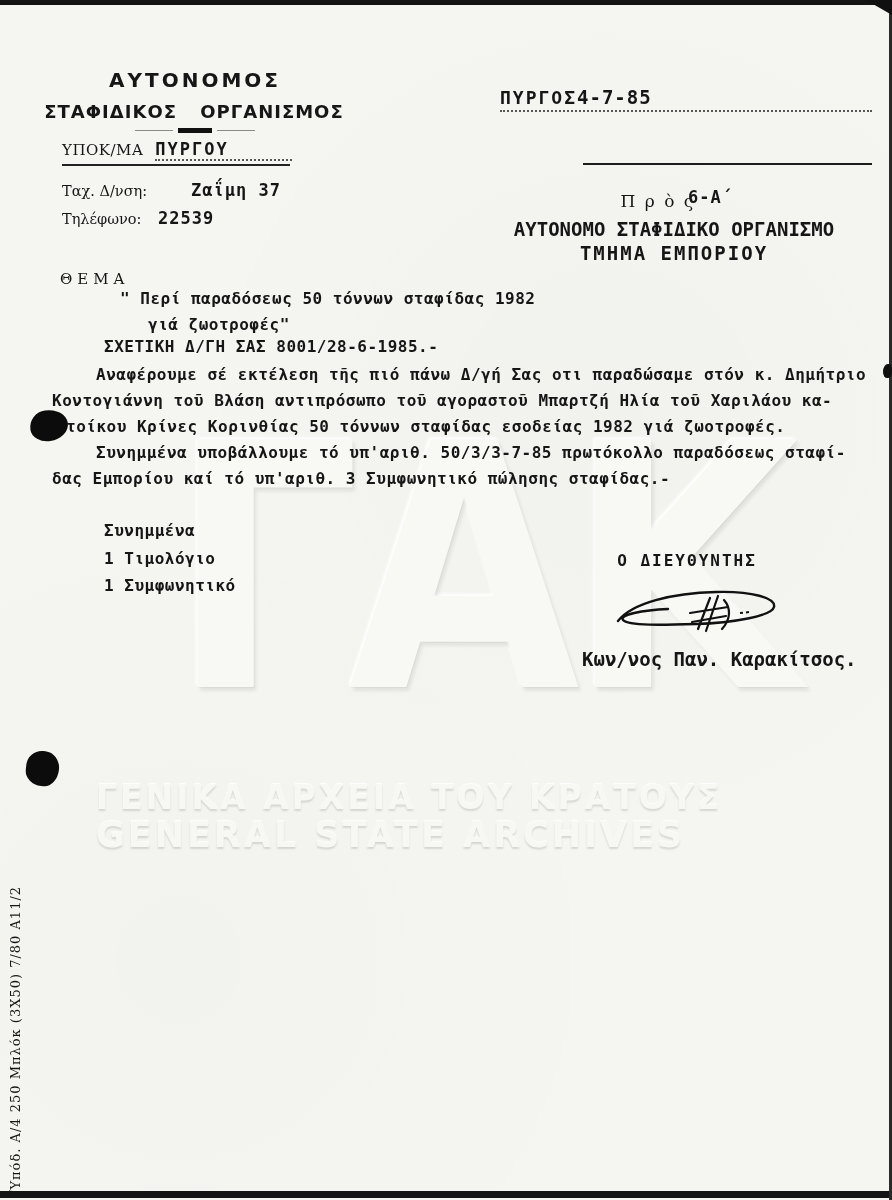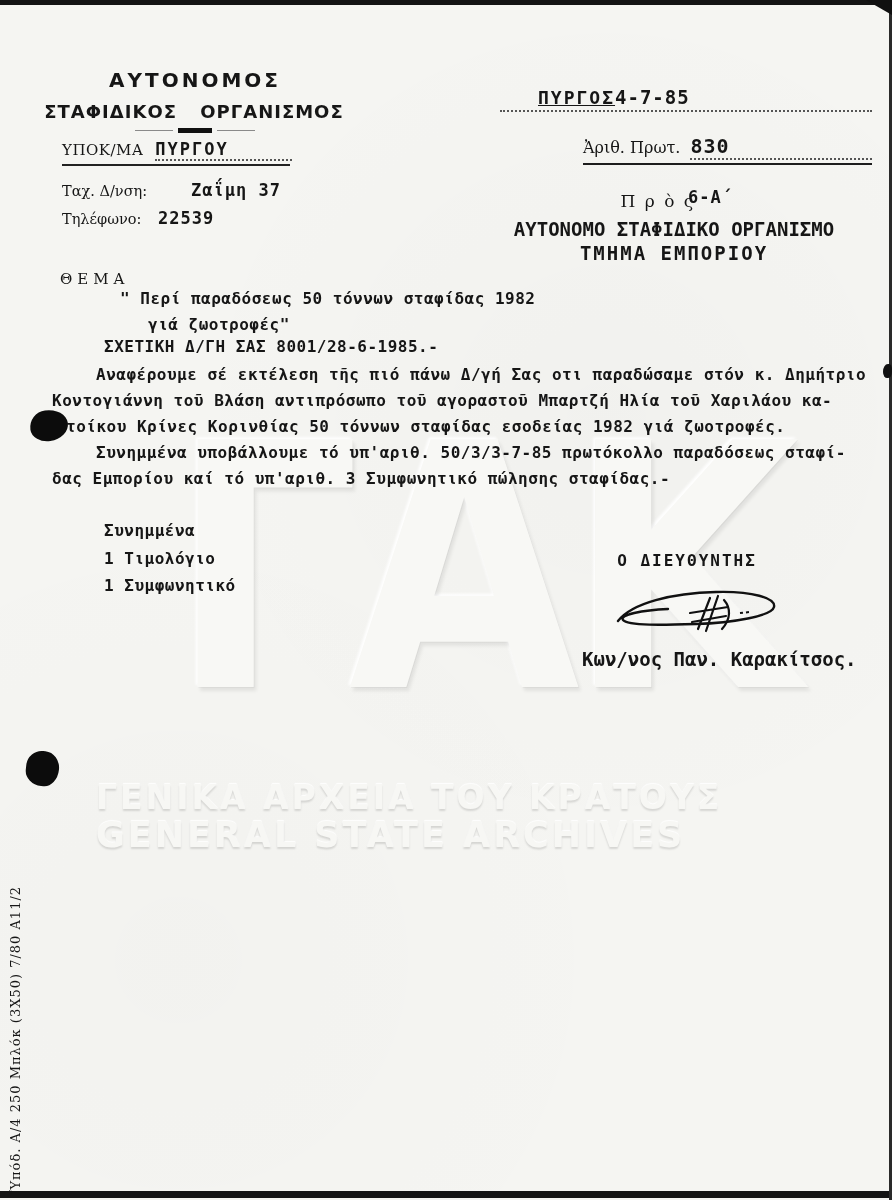--- a/index.html
+++ b/index.html
@@ -36,21 +36,21 @@
   .branch-underline{left:62px;top:164px;width:228px;height:2px;background:#222;}
   .info-row{left:62px;display:flex;align-items:baseline;}
   .addr-row{top:180px;gap:33px;}
   .phone-row{top:208px;}
   .info-label{font:14.5px "DejaVu Serif",serif;width:96px;}
   .info-value{font:bold 17px "DejaVu Sans Mono",monospace;letter-spacing:1px;text-align:right;}
 
   
   .placedate-row{left:500px;top:86px;width:372px;height:24px;
     border-bottom:2px dotted #555;display:flex;align-items:baseline;}
-  .pd-place{margin-left:38px;font:bold 18px "DejaVu Sans Mono",monospace;letter-spacing:2px;text-decoration:underline;}
+  .pd-place{font:bold 18px "DejaVu Sans Mono",monospace;letter-spacing:2px;}
   .pd-date{font:bold 19px "DejaVu Sans Mono",monospace;letter-spacing:1px;}
   .protocol-row{left:583px;top:134px;width:289px;display:flex;align-items:baseline;}
   .proto-label{font:16px "DejaVu Serif",serif;}
   .proto-num{flex:1;margin-left:10px;border-bottom:2px dotted #555;
     font:bold 20px "DejaVu Sans Mono",monospace;letter-spacing:1px;}
   .protocol-underline{left:583px;top:163px;width:289px;height:2px;background:#1d1d1d;}
   .proto-sub{left:688px;top:168px;font:bold 17px "DejaVu Sans Mono",monospace;letter-spacing:1px;margin-top:19px;}
   .pros{left:578px;top:191px;width:160px;text-align:center;
     font:17px "DejaVu Serif",serif;letter-spacing:2px;}
   .rcpt1{left:478px;top:218px;width:392px;text-align:center;
@@ -144,24 +144,20 @@
   </div>
   <div class="abs info-row phone-row">
     <span class="info-label">Τηλέφωνο:</span>
     <span class="info-value">22539</span>
   </div>
 
   <div class="abs placedate-row">
     <span class="pd-place">ΠΥΡΓΟΣ</span>
     <span class="pd-date">4-7-85</span>
   </div>
-  <div class="abs protocol-row">
-    <span class="proto-label">Ἀριθ. Πρωτ.</span>
-    <span class="proto-num">830</span>
-  </div>
   <div class="abs protocol-underline"></div>
   <div class="abs proto-sub">6-Α΄</div>
   <div class="abs pros">Π ρ ὸ ς</div>
   <div class="abs rcpt1">ΑΥΤΟΝΟΜΟ ΣΤΑΦΙΔΙΚΟ ΟΡΓΑΝΙΣΜΟ</div>
   <div class="abs rcpt2">ΤΜΗΜΑ ΕΜΠΟΡΙΟΥ</div>
 
   <div class="abs subj-label">ΘΕΜΑ</div>
   <div class="abs tw subj1">" Περί παραδόσεως 50 τόννων σταφίδας 1982</div>
   <div class="abs tw subj2">γιά ζωοτροφές"</div>
   <div class="abs tw subj3">ΣΧΕΤΙΚΗ Δ/ΓΗ ΣΑΣ 8001/28-6-1985.-</div>

